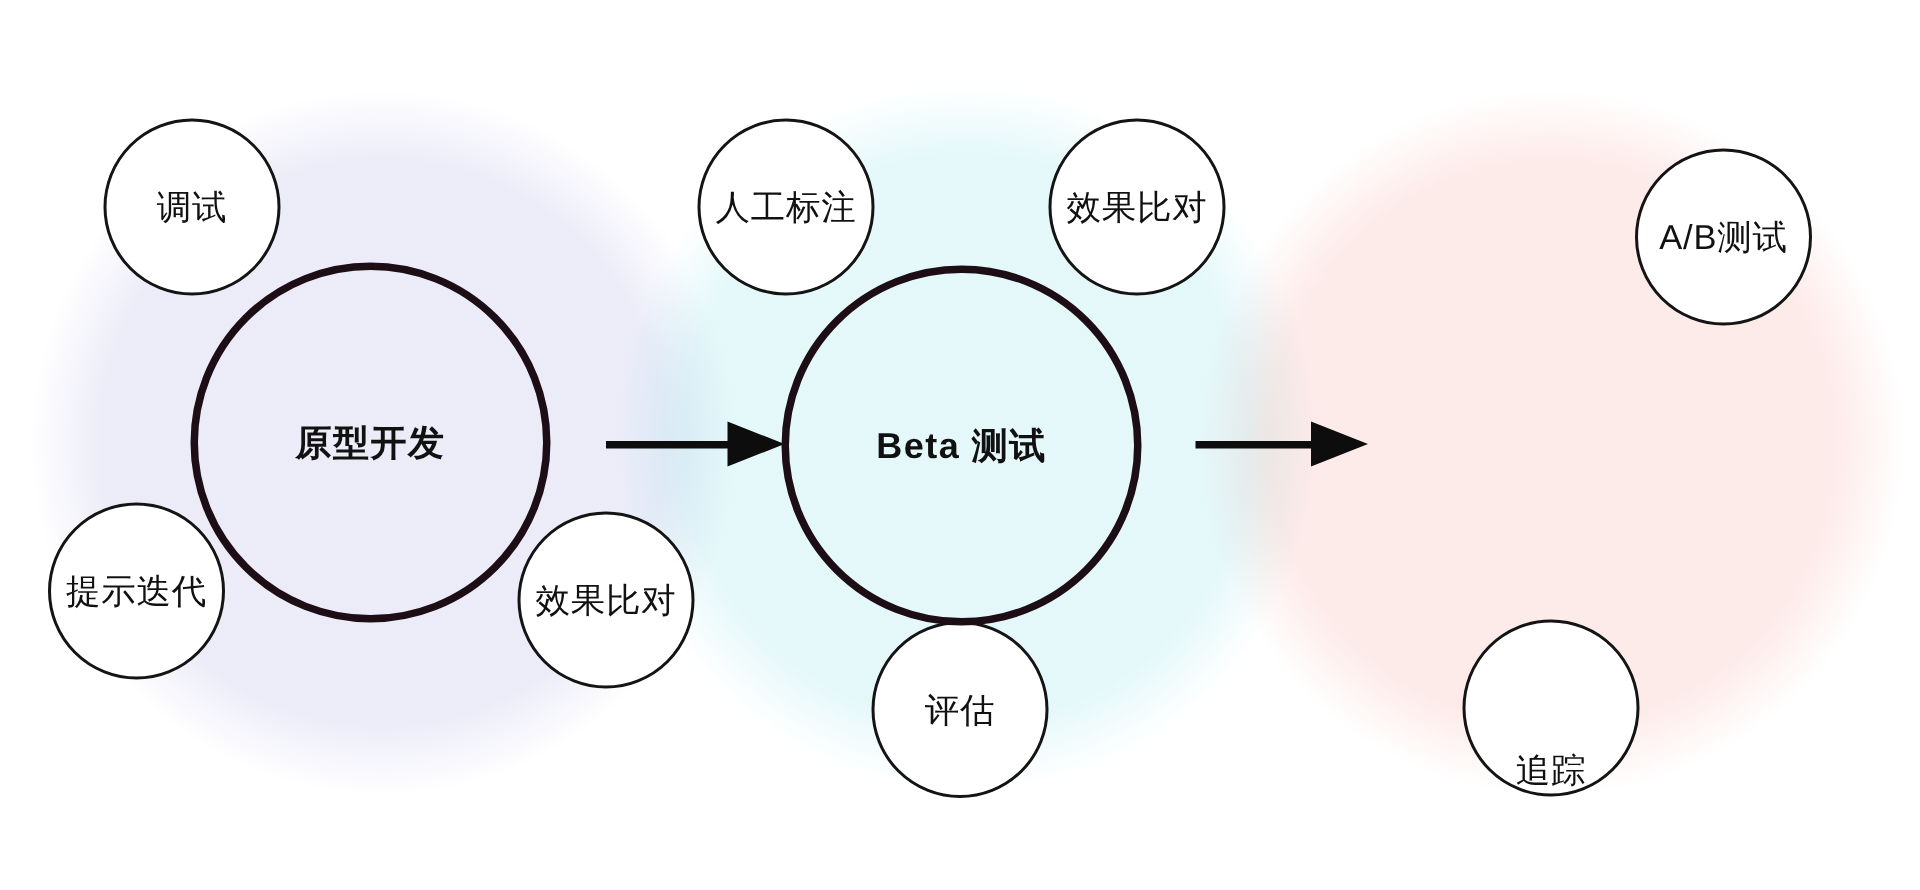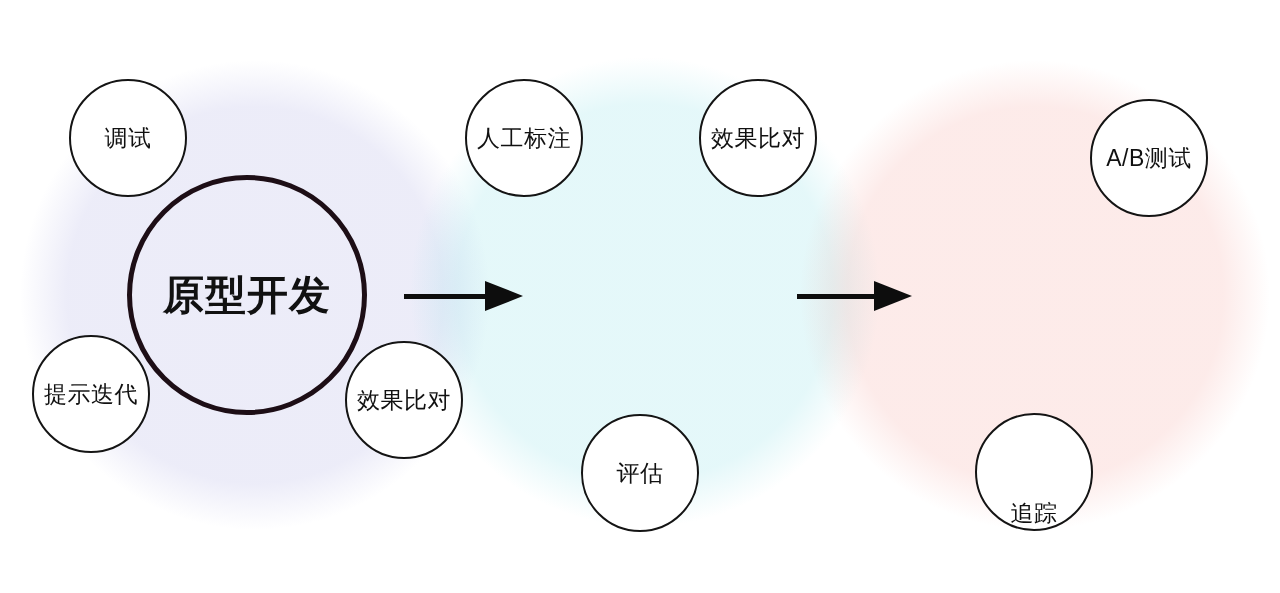--- a/index.html
+++ b/index.html
@@ -74,21 +74,21 @@
     background: transparent;
     display: flex;
     align-items: center;
     justify-content: center;
     z-index: 3;
   }
   .stage-1 { left: 127px; top: 175px; }
   .stage-2 { left: 521px; top: 177px; }
   .stage-3 { left: 913px; top: 175px; }
   .stage-title {
-    font-size: 41px;
+    font-size: 24px;
     font-weight: bold;
     color: #111111;
     white-space: nowrap;
     letter-spacing: 1px;
   }
 
   
   .arrow-line {
     position: absolute;
     height: 5px;
@@ -141,19 +141,22 @@
   <div class="sat sat-ab-test">
     <span>A/B测试</span>
   </div>
   <div class="sat sat-tracing">
     <span>追踪</span>
   </div>
 
   <div class="stage-circle stage-1">
     <span class="stage-title">原型开发</span>
   </div>
+  <div class="stage-circle stage-2">
+    <span class="stage-title">Beta 测试</span>
+  </div>
 
   <div class="arrow-line arrow-1-line"></div>
   <div class="arrow-head arrow-1-head"></div>
   <div class="arrow-line arrow-2-line"></div>
   <div class="arrow-head arrow-2-head"></div>
 
 </div>
 
 </body></html>

